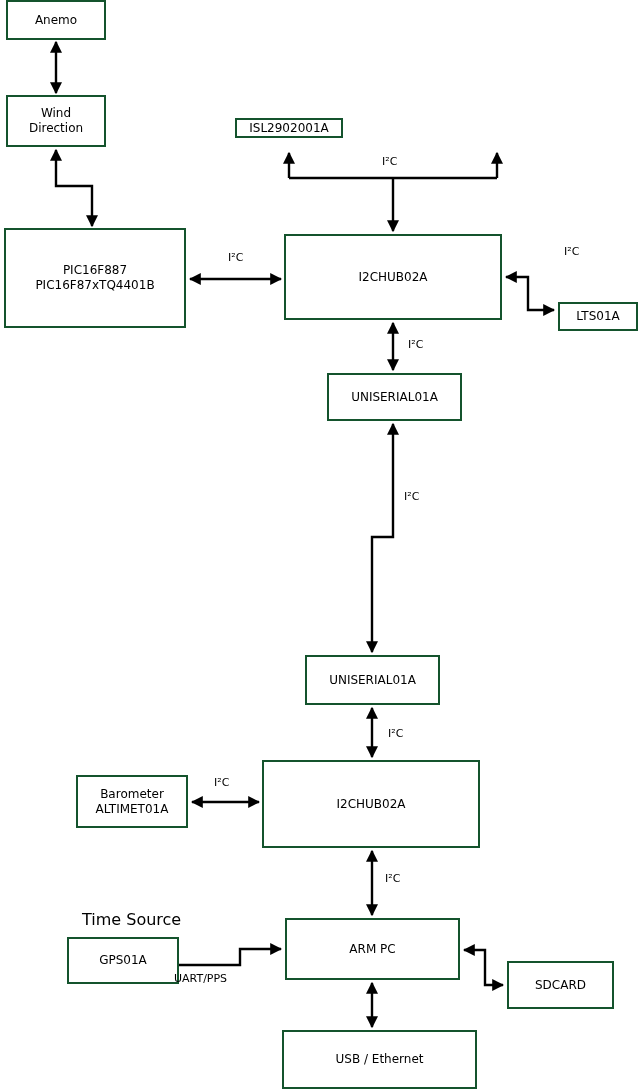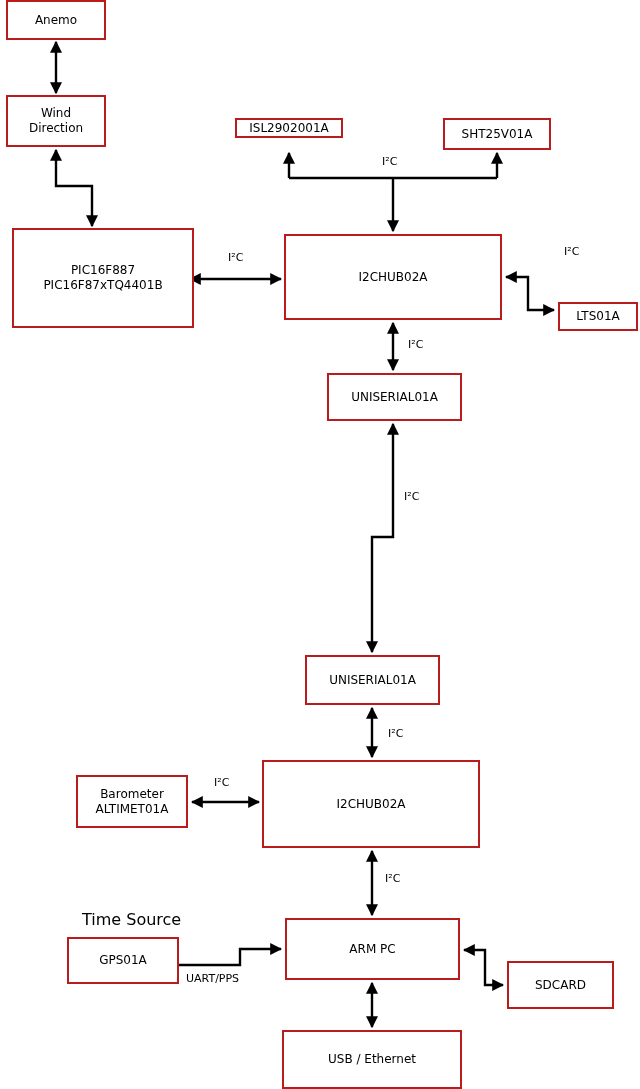--- a/index.html
+++ b/index.html
@@ -20,21 +20,21 @@
   svg#wiring {
     position: absolute;
     left: 0;
     top: 0;
     width: 640px;
     height: 1089px;
   }
   .node {
     position: absolute;
     box-sizing: border-box;
-    border: 2px solid #b91c1c;
+    border: 2px solid #14532d;
     background: #ffffff;
     display: flex;
     align-items: center;
     justify-content: center;
     text-align: center;
     font-size: 12px;
     color: #000000;
     line-height: 1.25;
     z-index: 2;
   }
@@ -108,32 +108,29 @@
 
   <div class="node" style="left:6px; top:0px; width:100px; height:40px;">
     <span class="node-label">Anemo</span>
   </div>
 
   <div class="node" style="left:6px; top:95px; width:100px; height:52px;">
     <span class="node-label">Wind
 Direction</span>
   </div>
 
-  <div class="node" style="left:12px; top:228px; width:182px; height:100px;">
+  <div class="node" style="left:4px; top:228px; width:182px; height:100px;">
     <span class="node-label">PIC16F887
 PIC16F87xTQ4401B</span>
   </div>
 
   <div class="node" style="left:235px; top:118px; width:108px; height:20px;">
     <span class="node-label">ISL2902001A</span>
   </div>
 
-  <div class="node" style="left:443px; top:118px; width:108px; height:32px;">
-    <span class="node-label">SHT25V01A</span>
-  </div>
 
   <div class="node" style="left:284px; top:234px; width:218px; height:86px;">
     <span class="node-label">I2CHUB02A</span>
   </div>
 
   <div class="node" style="left:558px; top:302px; width:80px; height:29px;">
     <span class="node-label">LTS01A</span>
   </div>
 
   <div class="node" style="left:327px; top:373px; width:135px; height:48px;">
@@ -158,29 +155,29 @@
   </div>
 
   <div class="node" style="left:285px; top:918px; width:175px; height:62px;">
     <span class="node-label">ARM PC</span>
   </div>
 
   <div class="node" style="left:507px; top:961px; width:107px; height:48px;">
     <span class="node-label">SDCARD</span>
   </div>
 
-  <div class="node" style="left:282px; top:1030px; width:180px; height:59px;">
+  <div class="node" style="left:282px; top:1030px; width:195px; height:59px;">
     <span class="node-label">USB / Ethernet</span>
   </div>
 
   <div class="free-label" style="left:82px; top:910px;">Time Source</div>
 
   <div class="edge-label" style="left:382px; top:155px;">I²C</div>
   <div class="edge-label" style="left:228px; top:251px;">I²C</div>
   <div class="edge-label" style="left:564px; top:245px;">I²C</div>
   <div class="edge-label" style="left:408px; top:338px;">I²C</div>
   <div class="edge-label" style="left:404px; top:490px;">I²C</div>
   <div class="edge-label" style="left:388px; top:727px;">I²C</div>
   <div class="edge-label" style="left:214px; top:776px;">I²C</div>
   <div class="edge-label" style="left:385px; top:872px;">I²C</div>
-  <div class="edge-label" style="left:186px; top:972px;text-align:right;">UART/PPS</div>
+  <div class="edge-label" style="left:174px; top:972px;text-align:right;">UART/PPS</div>
 
 </div>
 
 </body></html>

